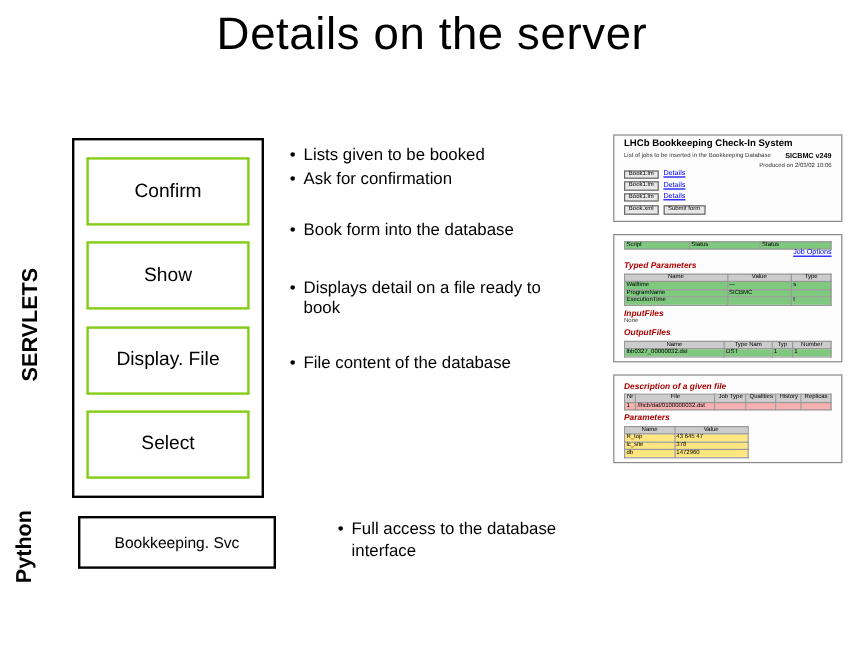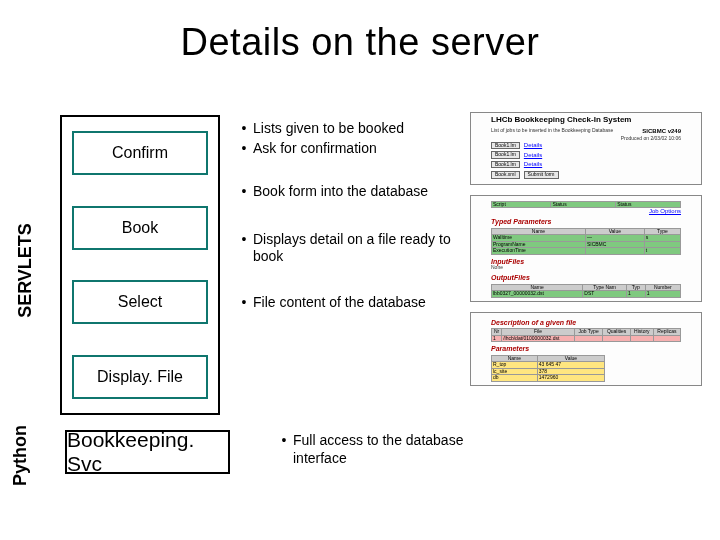--- a/index.html
+++ b/index.html
@@ -8,21 +8,21 @@
     height: 540px;
     background: #fff;
     font-family: Arial, Helvetica, sans-serif;
     position: relative;
     overflow: hidden;
   }
   .title {
     font-size: 38px;
     font-weight: 400;
     text-align: center;
-    padding-top: 21px;
+    padding-top: 8px;
     padding-bottom: 10px;
     letter-spacing: 0.5px;
   }
 
   
   .vlabel {
     position: absolute;
     transform: rotate(-90deg);
     transform-origin: center center;
     font-size: 18px;
@@ -38,23 +38,23 @@
     top: 115px;
     width: 160px;
     height: 300px;
     border: 2px solid #000;
     padding: 8px 0;
     display: flex;
     flex-direction: column;
     justify-content: space-between;
   }
   .servlet-box {
-    border: 2px solid #0f766e;
+    border: 2px solid #84cc16;
     margin: 6px 10px;
-    height: 44px;
+    height: 57px;
     display: flex;
     align-items: center;
     justify-content: center;
     font-size: 16px;
     font-weight: 400;
     background: #fff;
   }
 
   
   .bullets {
@@ -73,21 +73,21 @@
   .python-box {
     position: absolute;
     left: 65px;
     top: 430px;
     width: 165px;
     height: 44px;
     border: 2px solid #000;
     display: flex;
     align-items: center;
     justify-content: center;
-    font-size: 21px;
+    font-size: 13px;
   }
   .python-bullet {
     position: absolute;
     left: 275px;
     top: 432px;
     width: 200px;
     font-size: 14px;
     display: flex;
   }
   .python-bullet .bdot { width: 18px; text-align: center; flex-shrink: 0; }
@@ -100,21 +100,22 @@
     top: 112px;
     width: 232px;
   }
   .mini {
     border: 1px solid #888;
     background: #fdfdfd;
     margin-bottom: 10px;
     font-size: 6px;
     line-height: 1.1;
     font-family: Verdana, Arial, sans-serif;
-    padding: 3px 20px;
+    padding: 3px 8px;
+    margin-left: 41px;
   }
   .mini .mhdr { font-weight: bold; font-size: 8px; margin-bottom: 3px; color: #000; }
   .mini .sub  { font-size: 6px; color: #000; margin-bottom: 2px; display:flex; justify-content:space-between;}
   .mini .row  { display: flex; gap: 4px; margin-bottom: 2px; align-items: center; }
   .mini .btn  { border: 1px solid #666; background:#e8e8e8; padding: 0 3px; font-size:5px; display:inline-block; }
   .mini .link { color: #00f; text-decoration: underline; }
   .mini .tbl  { border-collapse: collapse; width: 100%; font-size:5px; margin-top:2px;}
   .mini .tbl td, .mini .tbl th { border: 1px solid #999; padding: 0 1px; }
   .mini .tbl th { background:#ccc; font-weight: normal; }
   .mini .green td { background: #7fc97f; }
@@ -126,23 +127,23 @@
 </head>
 <body>
 
 <h1 class="title">Details on the server</h1>
 
 <div class="vlabel servlets">SERVLETS</div>
 <div class="vlabel python">Python</div>
 
 <div class="servlet-group">
   <div class="servlet-box">Confirm</div>
-  <div class="servlet-box">Book</div>
+  <div class="servlet-box">Show</div>
+  <div class="servlet-box">Display. File</div>
   <div class="servlet-box">Select</div>
-  <div class="servlet-box">Display. File</div>
 </div>
 
 <div class="bullets">
   <div class="bgroup" style="margin-top:2px;">
     <div class="brow">
         <div class="bdot">•</div>
         <div class="btxt">Lists given to be booked</div>
       </div>
     <div class="brow">
         <div class="bdot">•</div>

